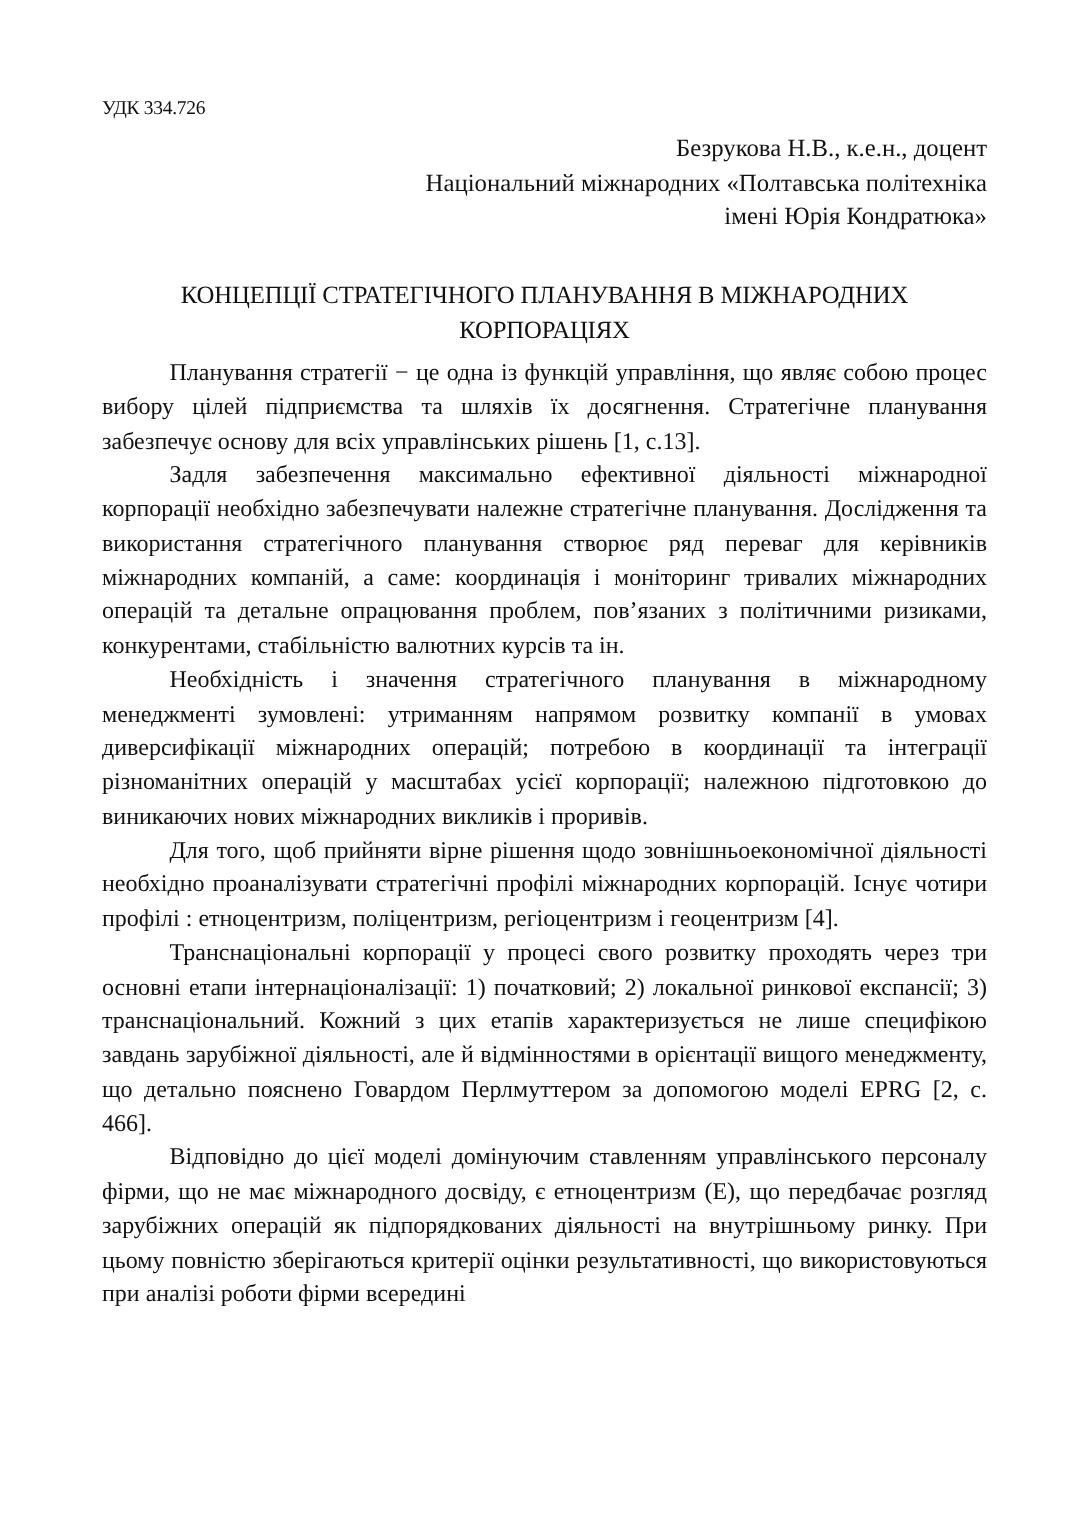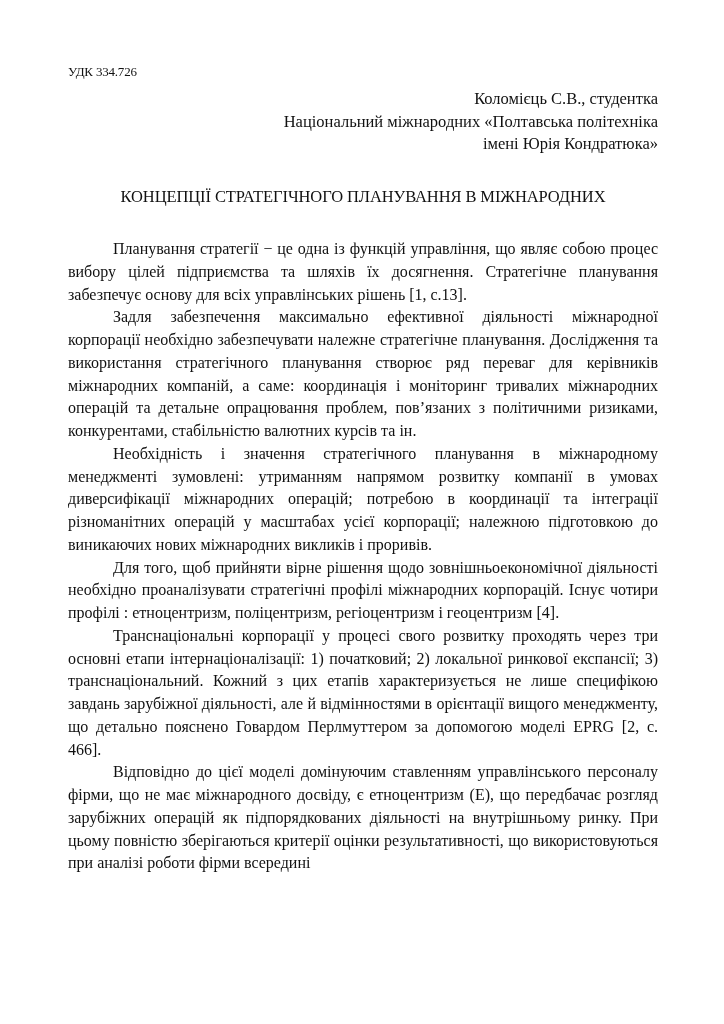--- a/index.html
+++ b/index.html
@@ -15,27 +15,28 @@
           text-align: justify; }
   .body p { margin: 0; text-indent: 45px; hyphens: none; }
 </style>
 </head>
 <body>
 
 <div class="page">
   <div class="udk">УДК 334.726</div>
 
   <div class="authors">
-    <div>Коломієць С.В., студентка</div>
+    <div>Безрукова Н.В., к.е.н., доцент</div>
     <div>Національний міжнародних «Полтавська політехніка</div>
     <div>імені Юрія Кондратюка»</div>
   </div>
 
   <div class="title">
     <div>КОНЦЕПЦІЇ СТРАТЕГІЧНОГО ПЛАНУВАННЯ В МІЖНАРОДНИХ</div>
+    <div>КОРПОРАЦІЯХ</div>
   </div>
 
   <div class="body">
     <p>Планування стратегії − це одна із функцій управління, що являє собою процес вибору цілей підприємства та шляхів їх досягнення. Стратегічне планування забезпечує основу для всіх управлінських рішень [1, с.13].</p>
     <p>Задля забезпечення максимально ефективної діяльності міжнародної корпорації необхідно забезпечувати належне стратегічне планування. Дослідження та використання стратегічного планування створює ряд переваг для керівників міжнародних компаній, а саме: координація і моніторинг тривалих міжнародних операцій та детальне опрацювання проблем, пов’язаних з політичними ризиками, конкурентами, стабільністю валютних курсів та ін.</p>
     <p>Необхідність і значення стратегічного планування в міжнародному менеджменті зумовлені: утриманням напрямом розвитку компанії в умовах диверсифікації міжнародних операцій; потребою в координації та інтеграції різноманітних операцій у масштабах усієї корпорації; належною підготовкою до виникаючих нових міжнародних викликів і проривів.</p>
     <p>Для того, щоб прийняти вірне рішення щодо зовнішньоекономічної діяльності необхідно проаналізувати стратегічні профілі міжнародних корпорацій. Існує чотири профілі : етноцентризм, поліцентризм, регіоцентризм і геоцентризм [4].</p>
     <p>Транснаціональні корпорації у процесі свого розвитку проходять через три основні етапи інтернаціоналізації: 1) початковий; 2) локальної ринкової експансії; 3) транснаціональний. Кожний з цих етапів характеризується не лише специфікою завдань зарубіжної діяльності, але й відмінностями в орієнтації вищого менеджменту, що детально пояснено Говардом Перлмуттером за допомогою моделі EPRG [2, с. 466].</p>
     <p>Відповідно до цієї моделі домінуючим ставленням управлінського персоналу фірми, що не має міжнародного досвіду, є етноцентризм (E), що передбачає розгляд зарубіжних операцій як підпорядкованих діяльності на внутрішньому ринку. При цьому повністю зберігаються критерії оцінки результативності, що використовуються при аналізі роботи фірми всередині</p>
   </div>

